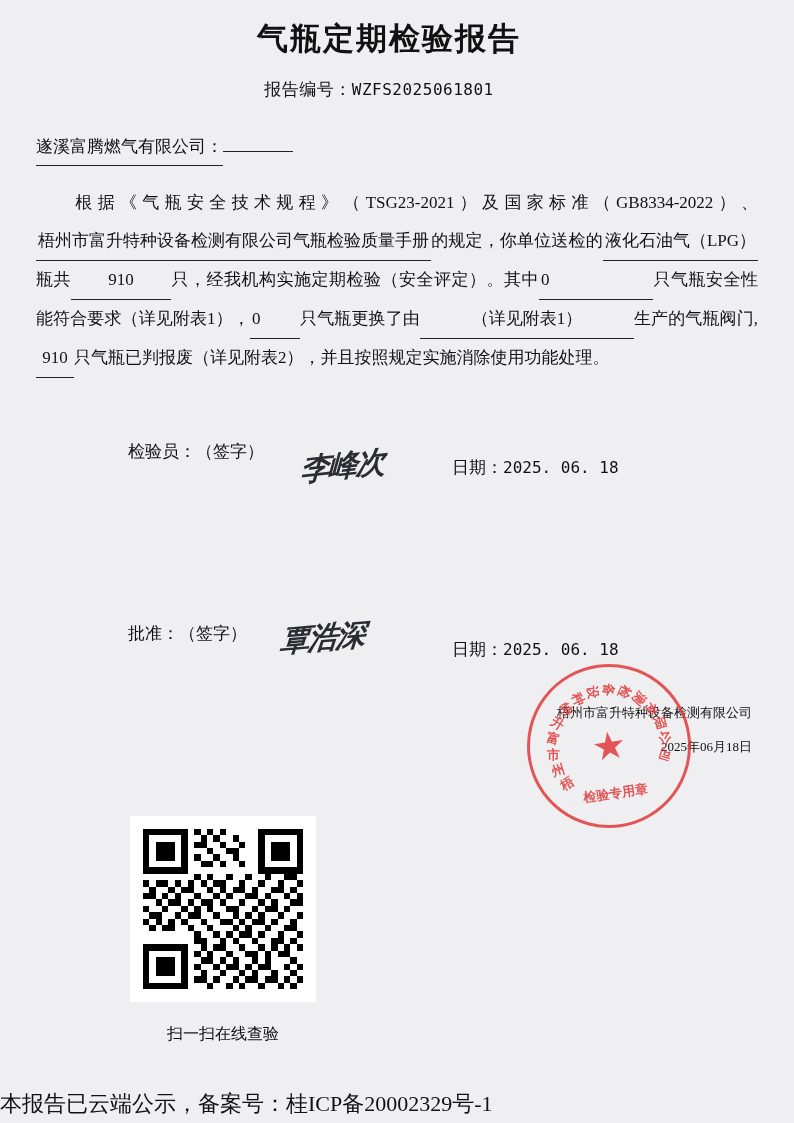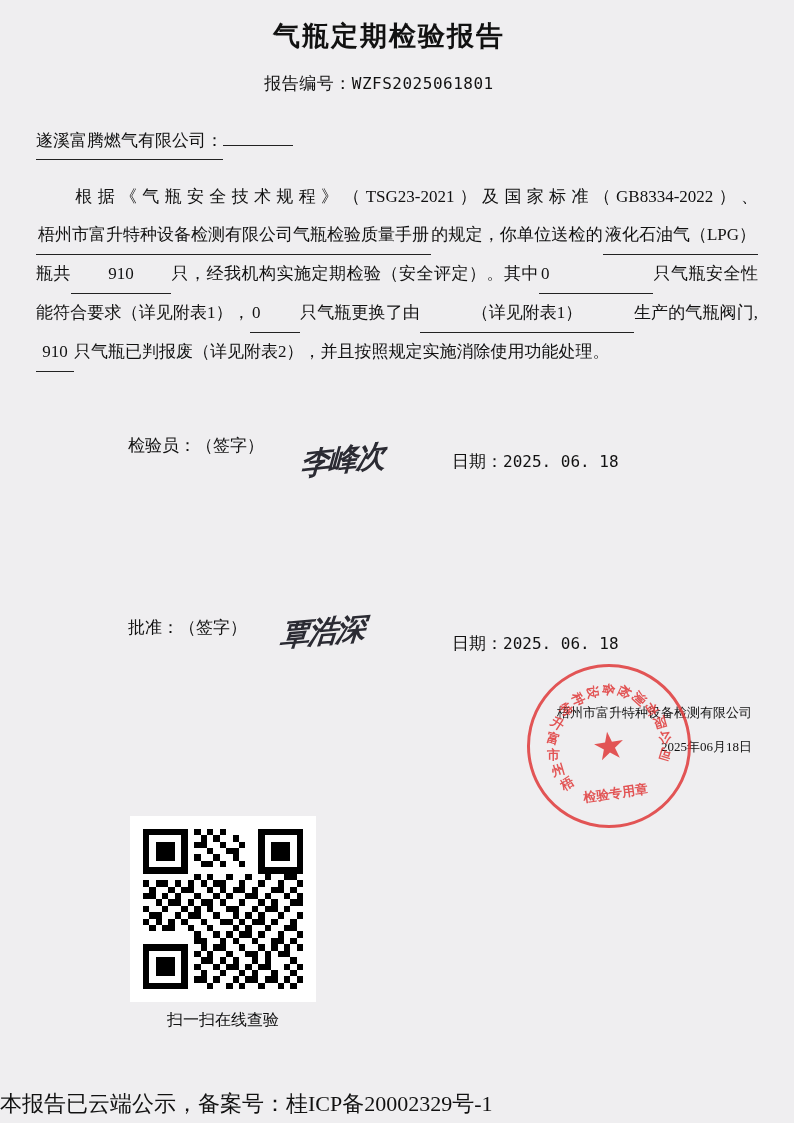--- a/index.html
+++ b/index.html
@@ -17,21 +17,21 @@
   }
   .page {
     position: relative;
     width: 794px;
     height: 1123px;
     box-sizing: border-box;
     padding: 0;
   }
   .title {
     text-align: center;
-    font-size: 27px;
+    font-size: 31px;
     font-weight: bold;
     letter-spacing: 2px;
     margin: 18px 16px 0 0;
     font-family: Liberation Mono, monospace;
   }
   .report-no {
     text-align: center;
     font-size: 17px;
     margin: 18px 36px 0 0;
     letter-spacing: 0.5px;
@@ -185,21 +185,21 @@
     width: 186px;
     height: 186px;
     background: #fff;
     padding: 0;
     box-sizing: border-box;
     display: block;
   }
   .qr-caption {
     text-align: center;
     font-size: 16px;
-    margin-top: 8px;
+    margin-top: 22px;
   }
   .footer {
     position: absolute;
     left: 0;
     right: 36px;
     bottom: 22px;
     text-align: left;
     font-size: 22px;
   }
 </style>

